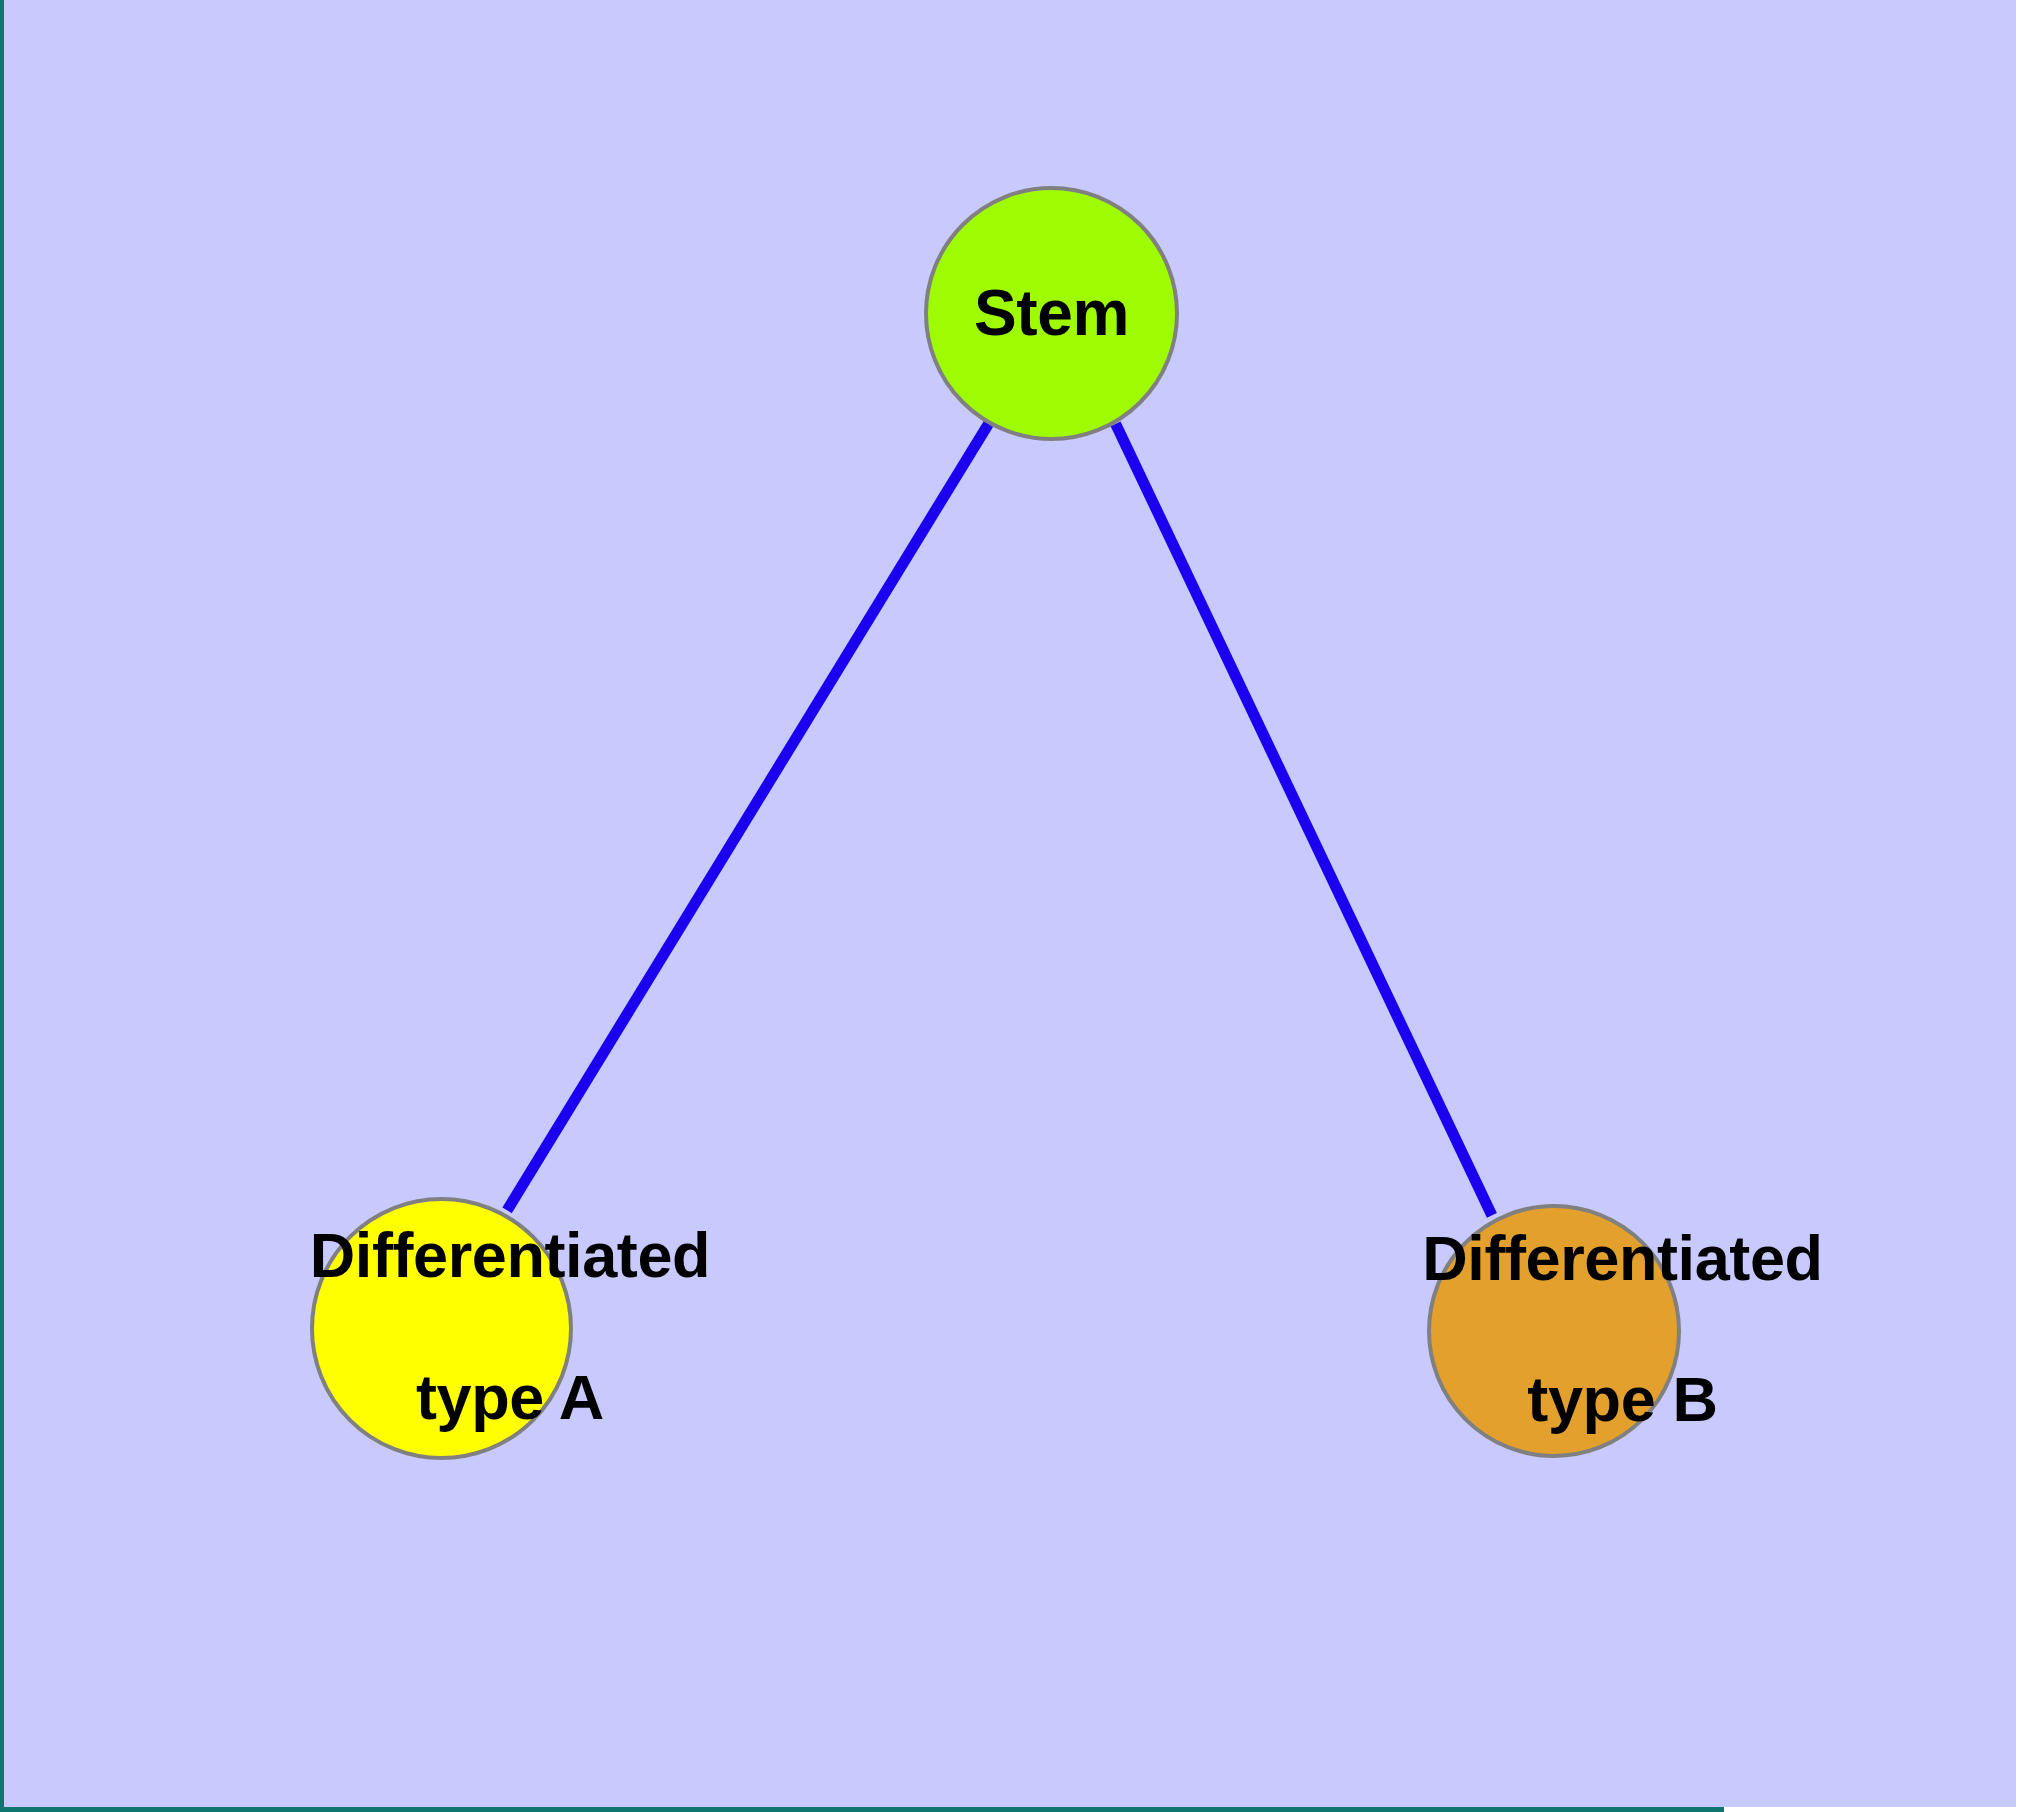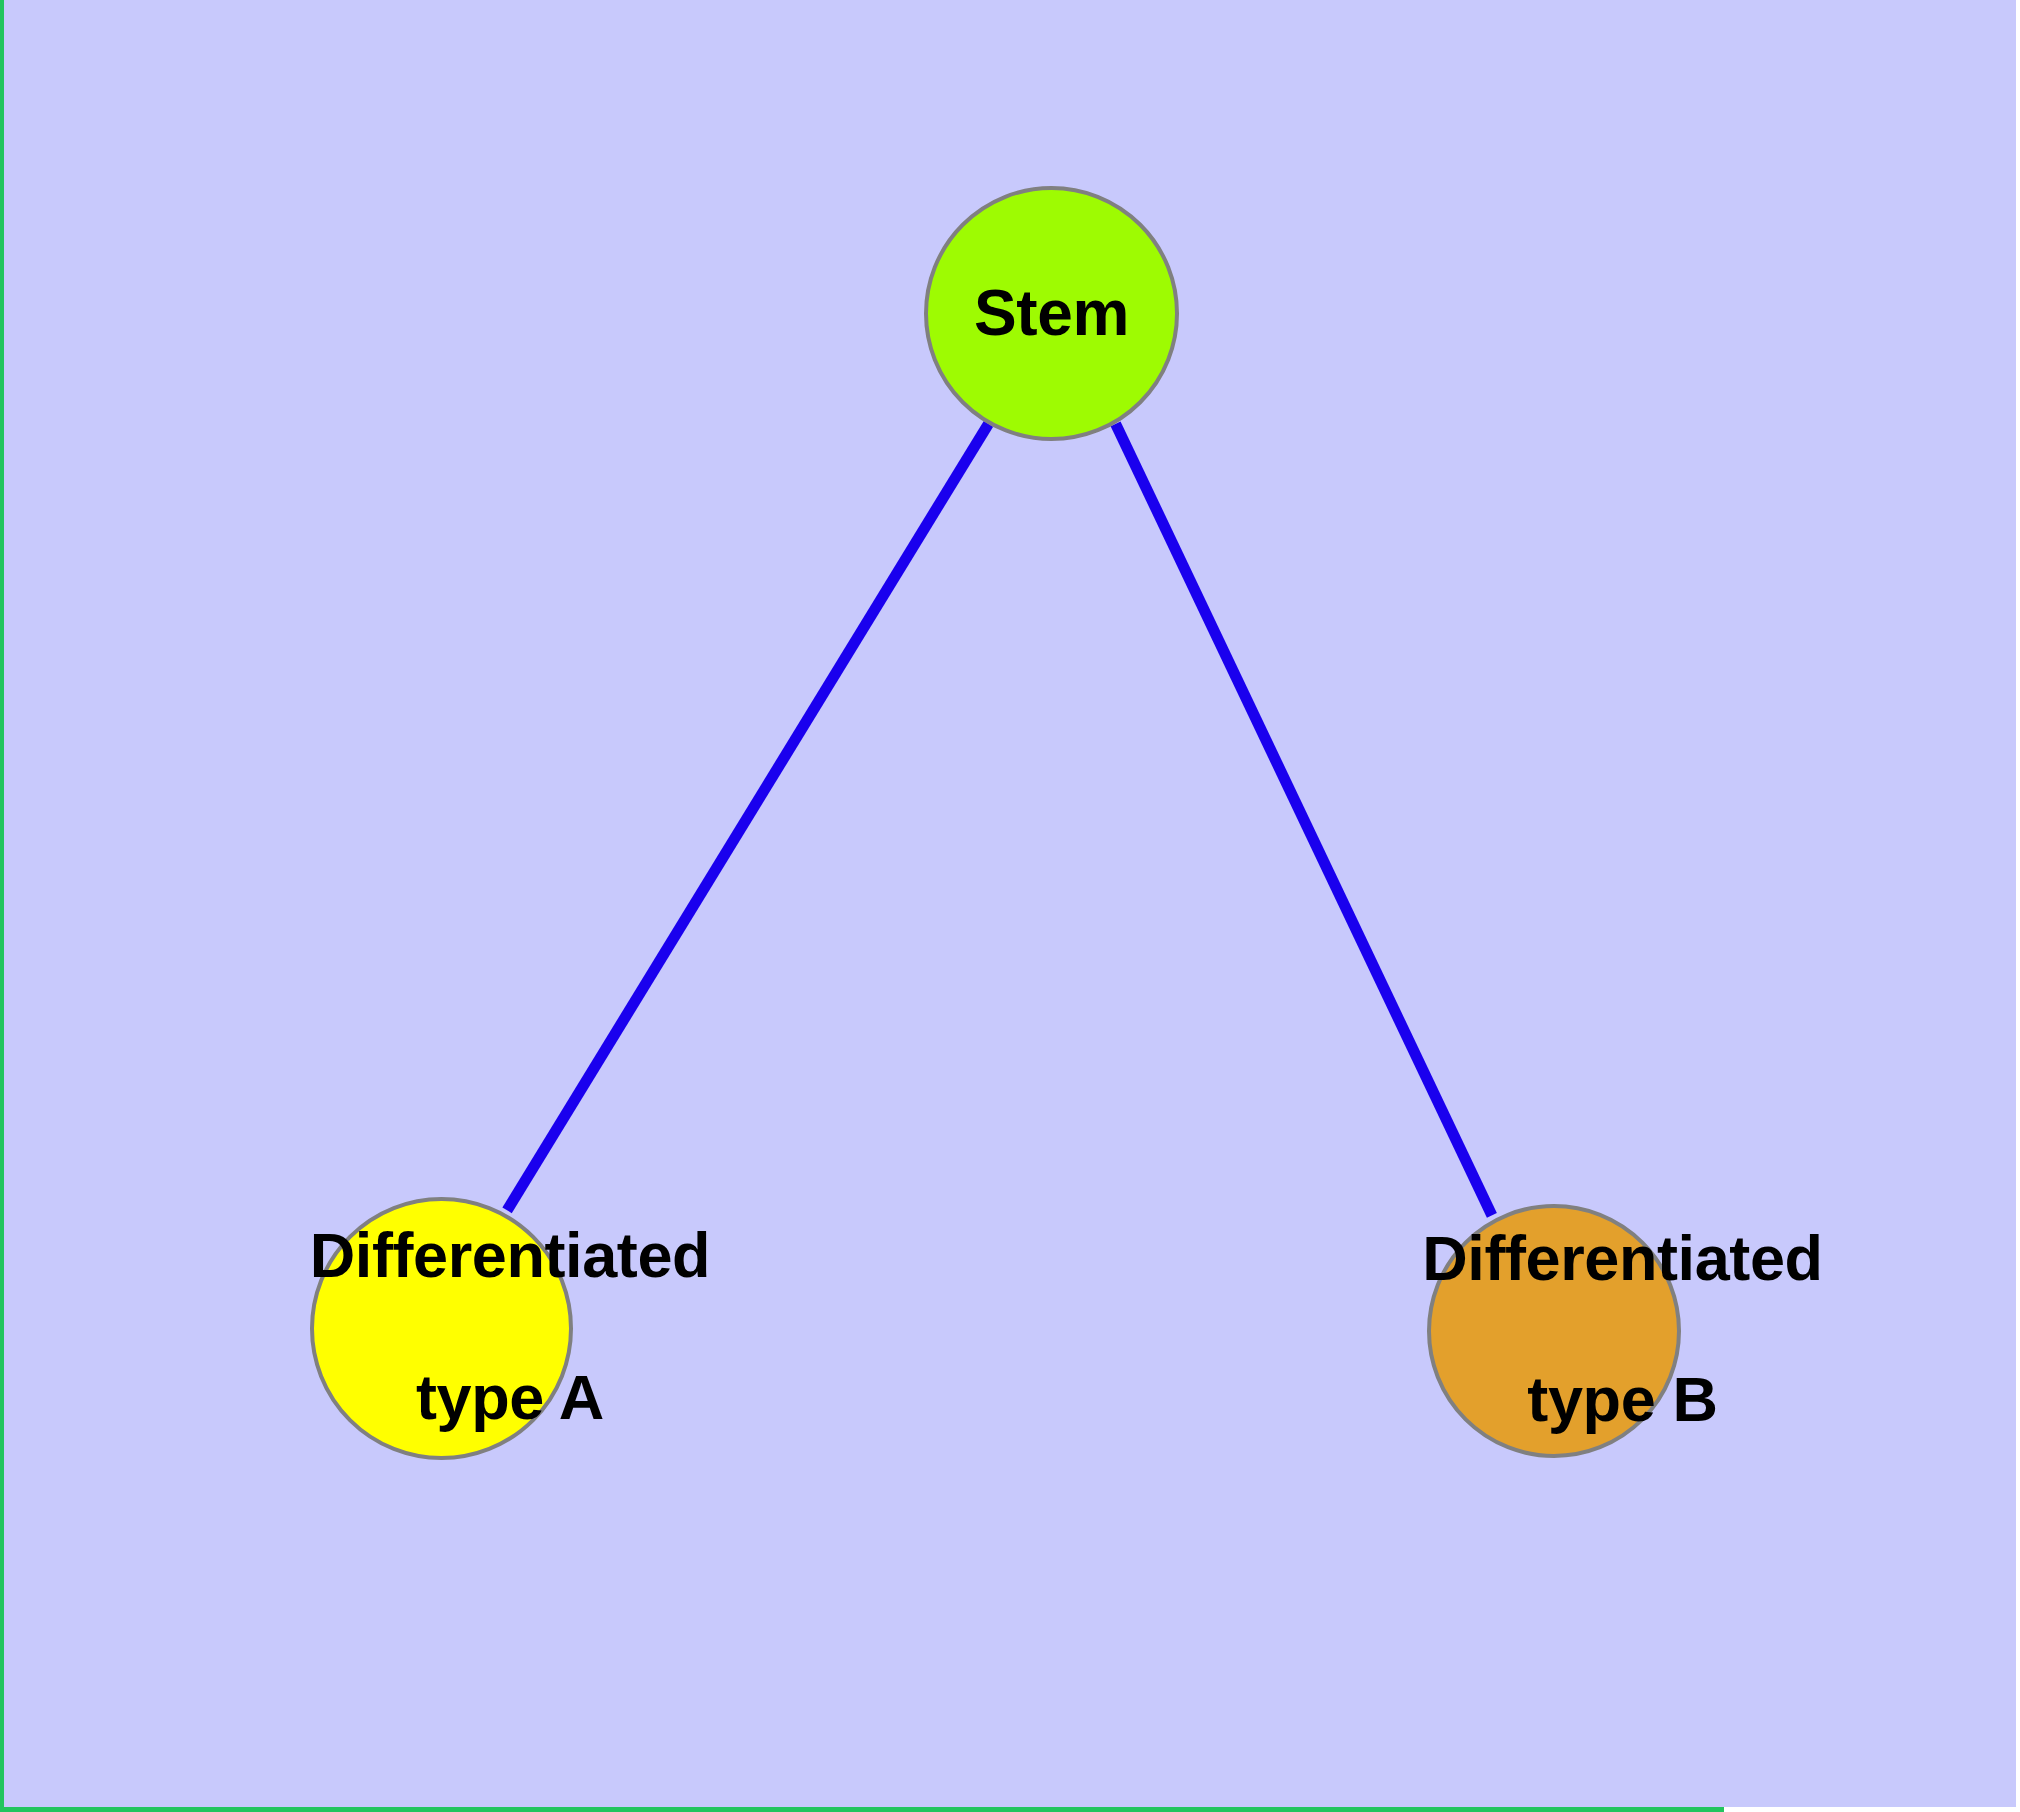--- a/index.html
+++ b/index.html
@@ -12,21 +12,21 @@
     width: 2021px;
     height: 1812px;
     overflow: hidden;
     font-family: "Liberation Sans", sans-serif;
   }
 
   #graph-root {
     position: relative;
     width: 1724px;
     height: 1812px;
-    background: #22c55e;
+    background: #0f766e;
     box-sizing: border-box;
   }
 
   
   #canvas {
     position: absolute;
     left: 4.2px;
     top: 0px;
     width: 2012px;
     height: 1807px;

